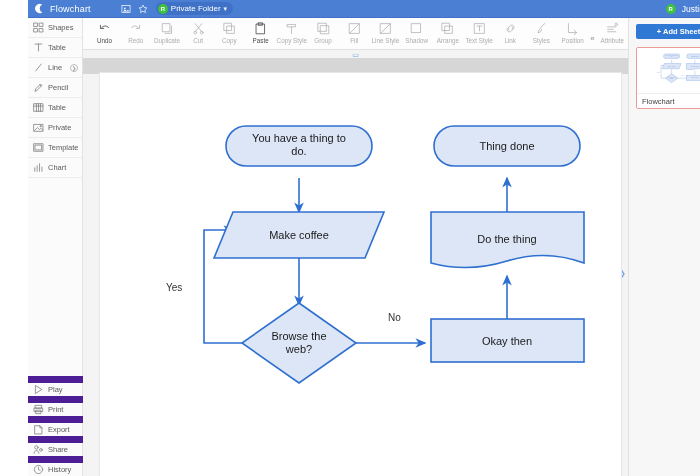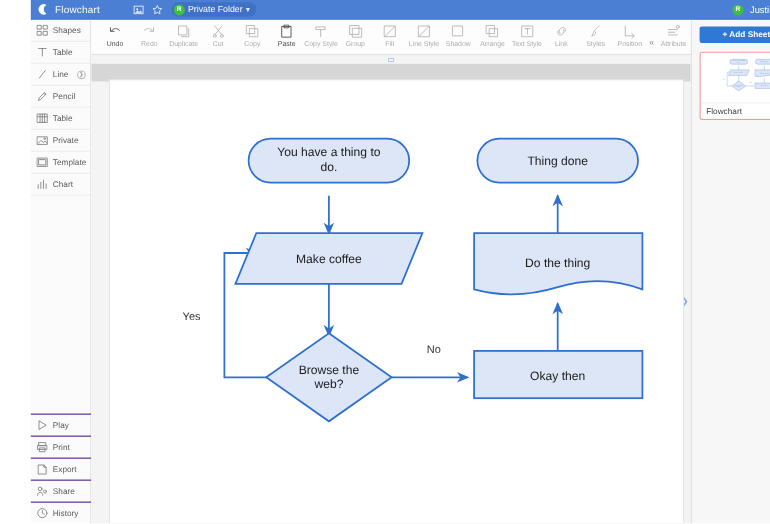--- a/index.html
+++ b/index.html
@@ -60,21 +60,21 @@
   }
   .side-item .ico { width: 11px; height: 11px; flex: none; display:block; }
   .side-item .lbl { white-space: nowrap; }
   .side-expand {
     position: absolute; right: 4px; top: 50%; transform: translateY(-50%);
     width: 8px; height: 8px; border-radius: 50%;
     border: 1px solid #bcbcbc; color: #9a9a9a;
     font-size: 5px; line-height: 6px; text-align: center;
   }
   .side-bottom { position: absolute; left: 0; bottom: 0; width: 55px; }
-  .side-bottom .side-item { border-bottom: none; border-top: 1px solid #4c1d95; }
+  .side-bottom .side-item { border-bottom: none; border-top: 7px solid #4c1d95; }
 
   
   .toolbar {
     position: absolute; left: 55px; top: 18px; width: 545px; height: 32px;
     background: #fdfdfd; border-bottom: 1px solid #e2e2e2;
     display: flex; align-items: flex-start;
     padding-left: 6px;
   }
   .tool {
     width: 37px; height: 32px;

